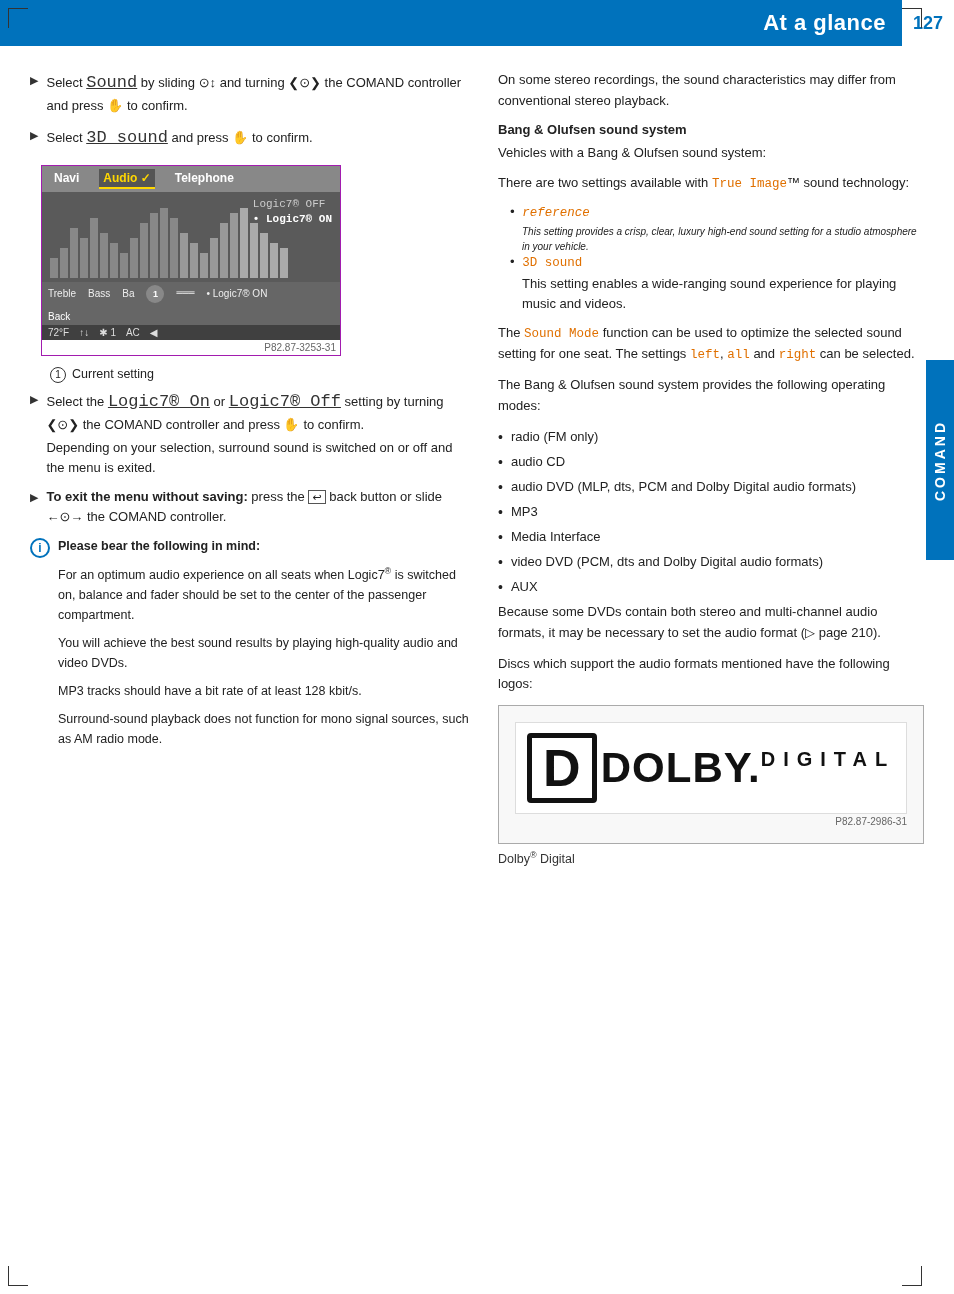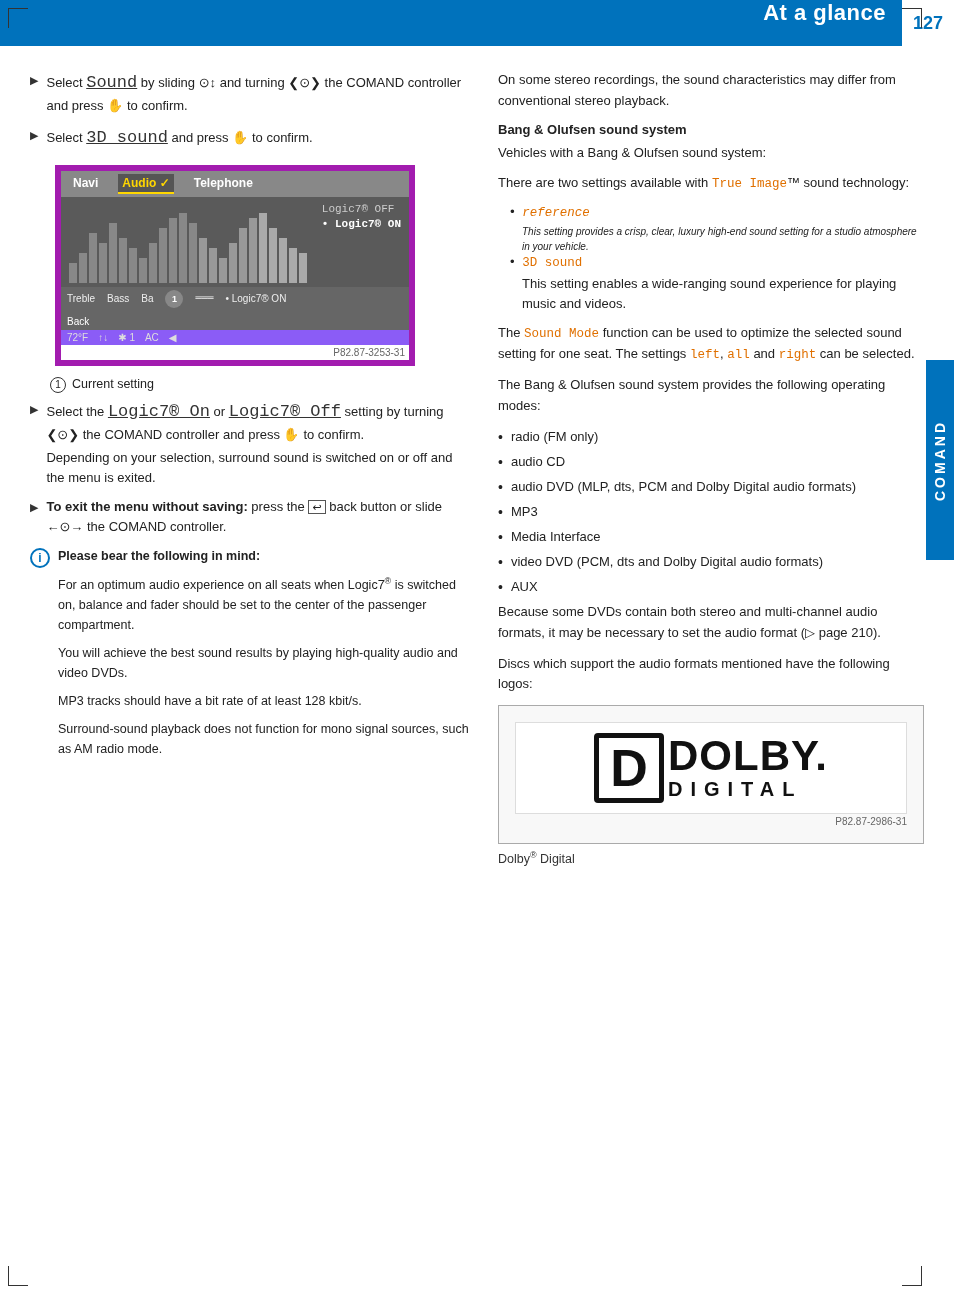--- a/index.html
+++ b/index.html
@@ -19,20 +19,21 @@
       background: #0072bc;
       height: 46px;
       display: flex;
       align-items: center;
       justify-content: flex-end;
       padding-right: 0;
     }
 
     .header-title-area {
       display: flex;
+      align-items: center;
     }
 
     .header-title {
       color: #fff;
       font-size: 22px;
       font-weight: bold;
       padding-right: 16px;
       letter-spacing: 0.5px;
     }
 
@@ -125,23 +126,23 @@
     
     .code-text {
       font-family: 'Courier New', monospace;
       font-size: 17px;
       text-decoration: underline;
       color: #333;
     }
 
     
     .screenshot-box {
-      border: 6px solid #a21caf;
-      margin: 14px 0 10px 25px;
-      width: 360px;
+      border: 1px solid #a21caf;
+      margin: 14px 0 10px 11px;
+      width: 300px;
       background: #e8e8e8;
       position: relative;
       overflow: hidden;
     }
 
     .screenshot-inner {
       background: #d0d0d0;
       padding: 0;
     }
 
@@ -199,21 +200,21 @@
       border-radius: 50%;
       display: flex;
       align-items: center;
       justify-content: center;
       font-size: 9px;
       color: #fff;
       font-weight: bold;
     }
 
     .status-bar {
-      background: #8b5cf6;
+      background: #404040;
       display: flex;
       align-items: center;
       padding: 2px 6px;
       gap: 10px;
       font-size: 10px;
       color: #ddd;
     }
 
     .screenshot-ref {
       text-align: right;
@@ -579,21 +580,21 @@
 
     <div class="right-para">Discs which support the audio formats mentioned have the following logos:</div>
 
     <div class="dolby-box">
       <div class="dolby-logo-area">
         <div style="display:flex; align-items:center; gap:4px;">
 
           <div style="width:70px; height:70px; border: 5px solid #111; border-radius: 4px; display:flex; align-items:center; justify-content:center; position:relative;">
             <div style="font-size:52px; font-weight:900; color:#111; font-family:Arial Black,sans-serif; line-height:1;">D</div>
           </div>
-          <div style="display:flex; flex-direction:column; align-items:flex-start;">
+          <div style="display:flex; flex-direction:row; align-items:flex-start;">
             <div style="font-size:42px; font-weight:900; color:#111; font-family:Arial Black,sans-serif; letter-spacing:1px; line-height:1;">DOLBY.</div>
             <div style="font-size:20px; font-weight:900; color:#111; font-family:Arial Black,sans-serif; letter-spacing:8px; line-height:1.2;">DIGITAL</div>
           </div>
         </div>
       </div>
       <div class="dolby-ref">P82.87-2986-31</div>
     </div>
 
     <div class="dolby-caption">
       Dolby<sup>®</sup> Digital

